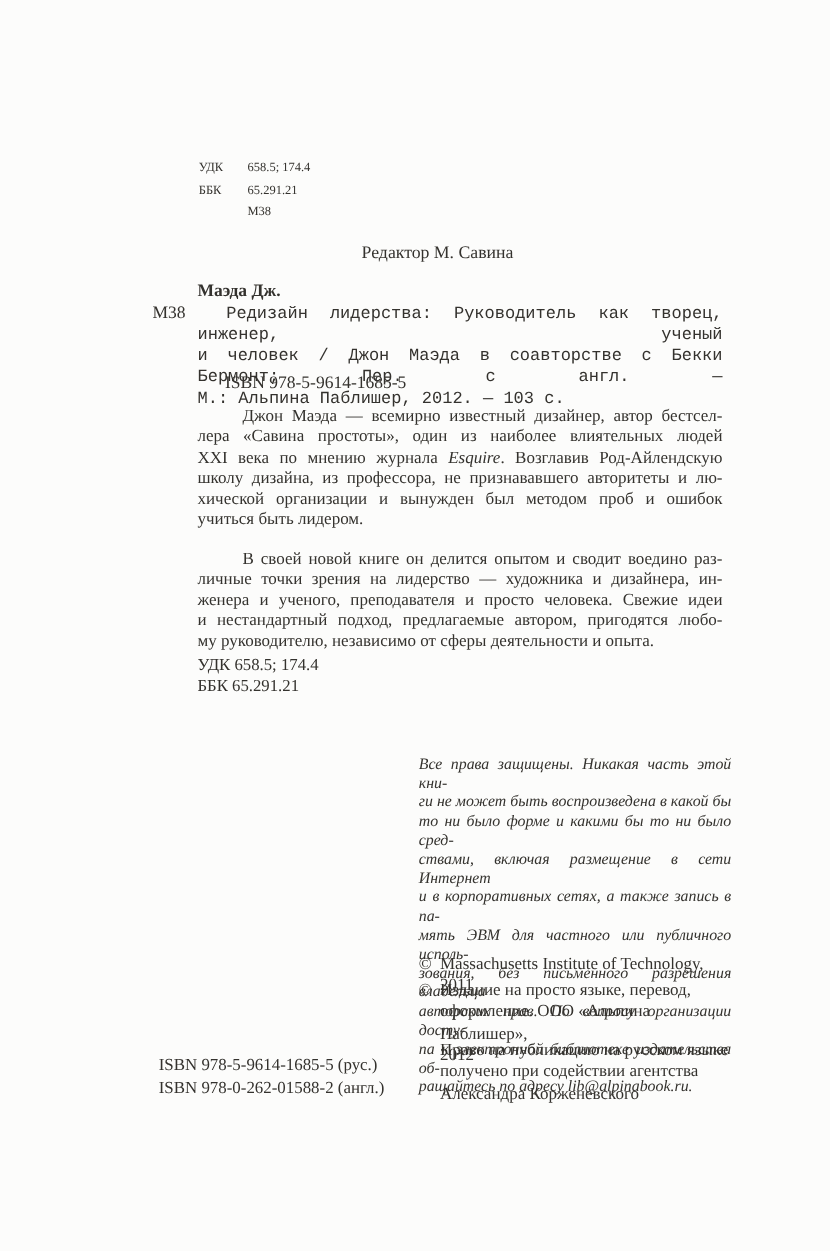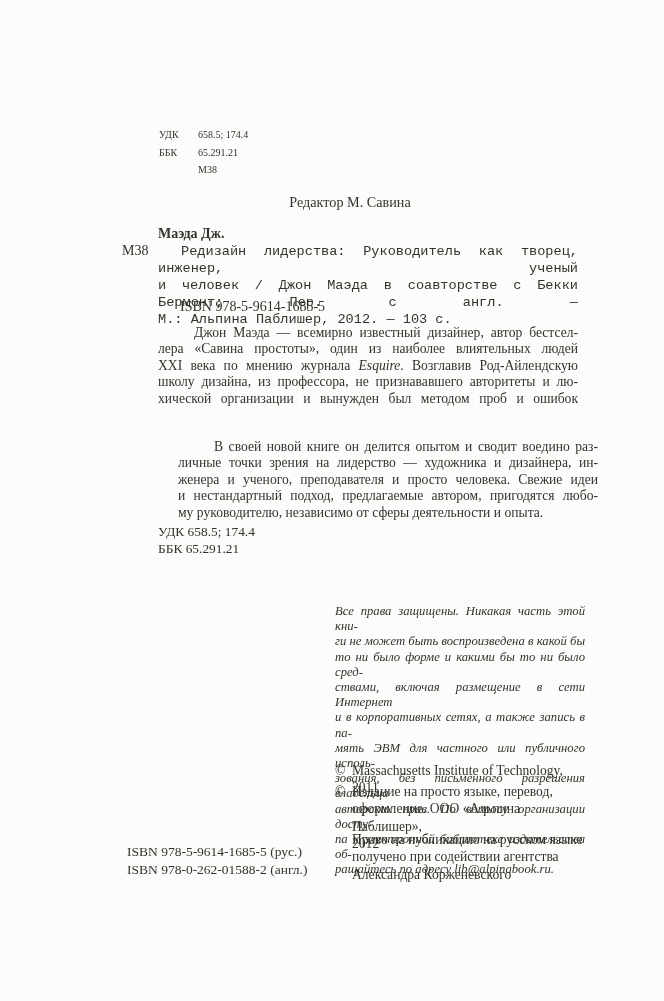--- a/index.html
+++ b/index.html
@@ -69,22 +69,23 @@
       <div class="ln last">М.: Альпина Паблишер, 2012. — 103 с.</div>
     </div>
   <div class="abs card-isbn" style="left:180px;top:299px;">ISBN 978-5-9614-1685-5</div>
 
   <div class="abs para jblock" style="left:158px;top:325px;">
       <div class="ln first">Джон Маэда — всемирно известный дизайнер, автор бестсел-</div>
       <div class="ln">лера «Савина простоты», один из наиболее влиятельных людей</div>
       <div class="ln"><span>XXI века по мнению журнала </span><i>Esquire</i><span>. Возглавив Род-Айлендскую</span></div>
       <div class="ln">школу дизайна, из профессора, не признававшего авторитеты и лю-</div>
       <div class="ln">хической организации и вынужден был методом проб и ошибок</div>
+      <div class="ln last">учиться быть лидером.</div>
     </div>
-  <div class="abs para jblock" style="left:158px;top:439px;margin-left:20px;">
+  <div class="abs para jblock" style="left:158px;top:439px;">
       <div class="ln first">В своей новой книге он делится опытом и сводит воедино раз-</div>
       <div class="ln">личные точки зрения на лидерство — художника и дизайнера, ин-</div>
       <div class="ln">женера и ученого, преподавателя и просто человека. Свежие идеи</div>
       <div class="ln">и нестандартный подход, предлагаемые автором, пригодятся любо-</div>
       <div class="ln last">му руководителю, независимо от сферы деятельности и опыта.</div>
     </div>
 
   <div class="abs codes-right" style="left:158px;top:524px;">
     <div>УДК 658.5; 174.4</div>
     <div>ББК 65.291.21</div>

